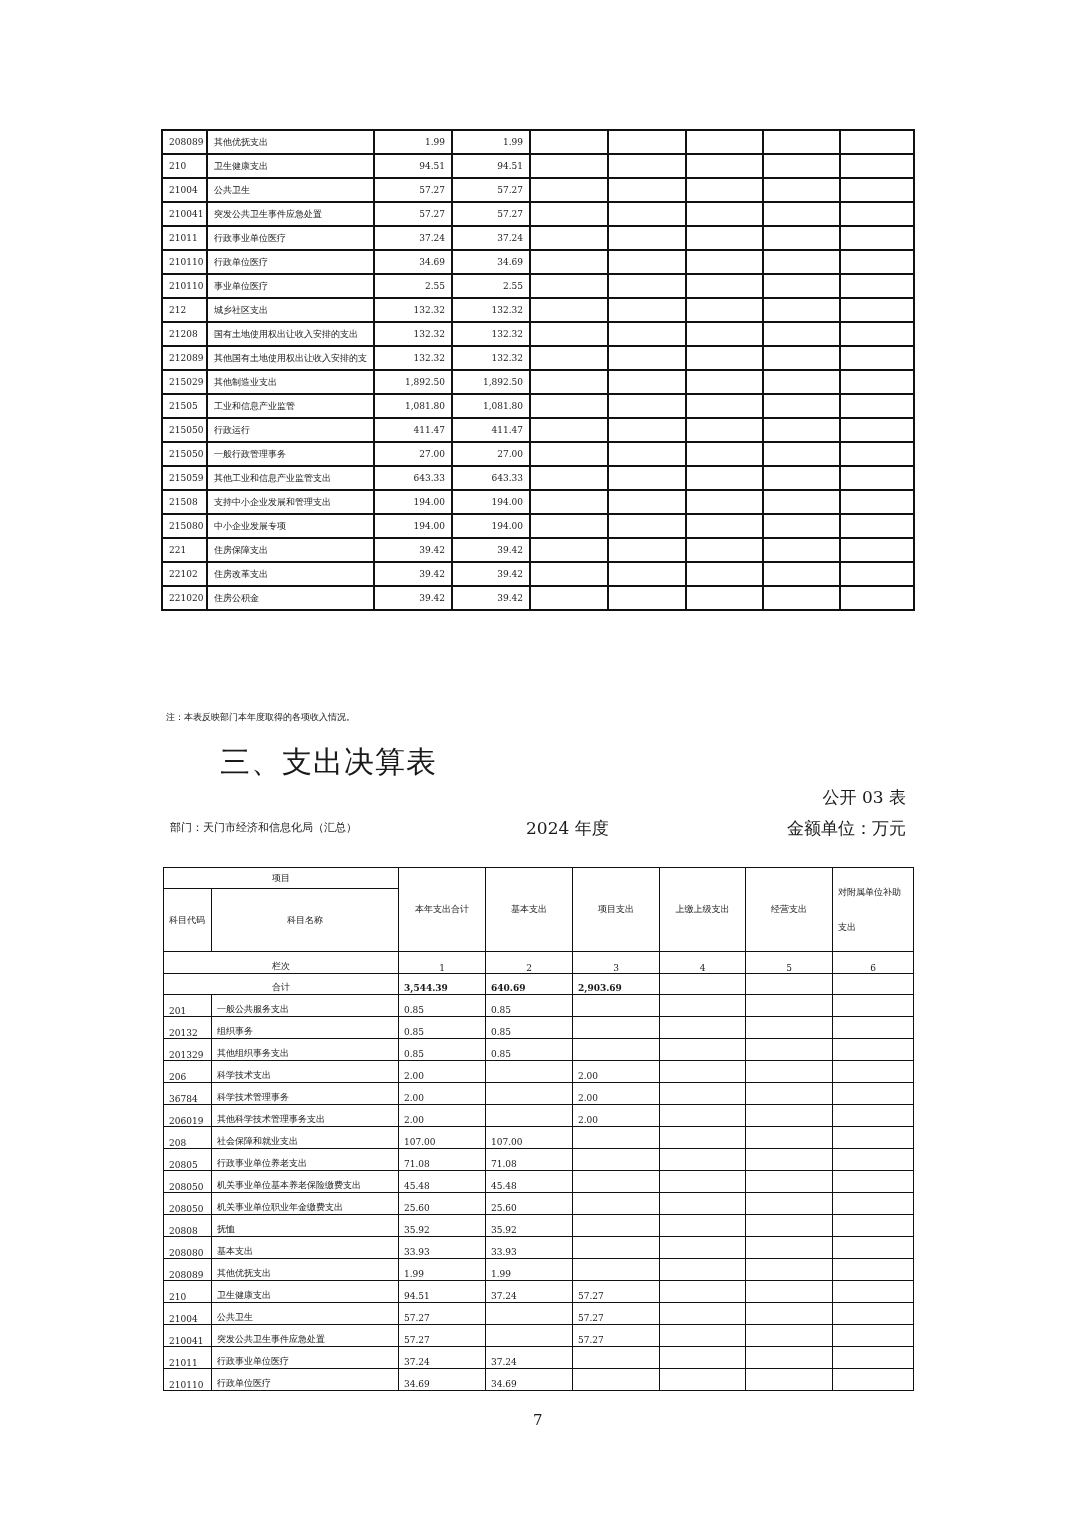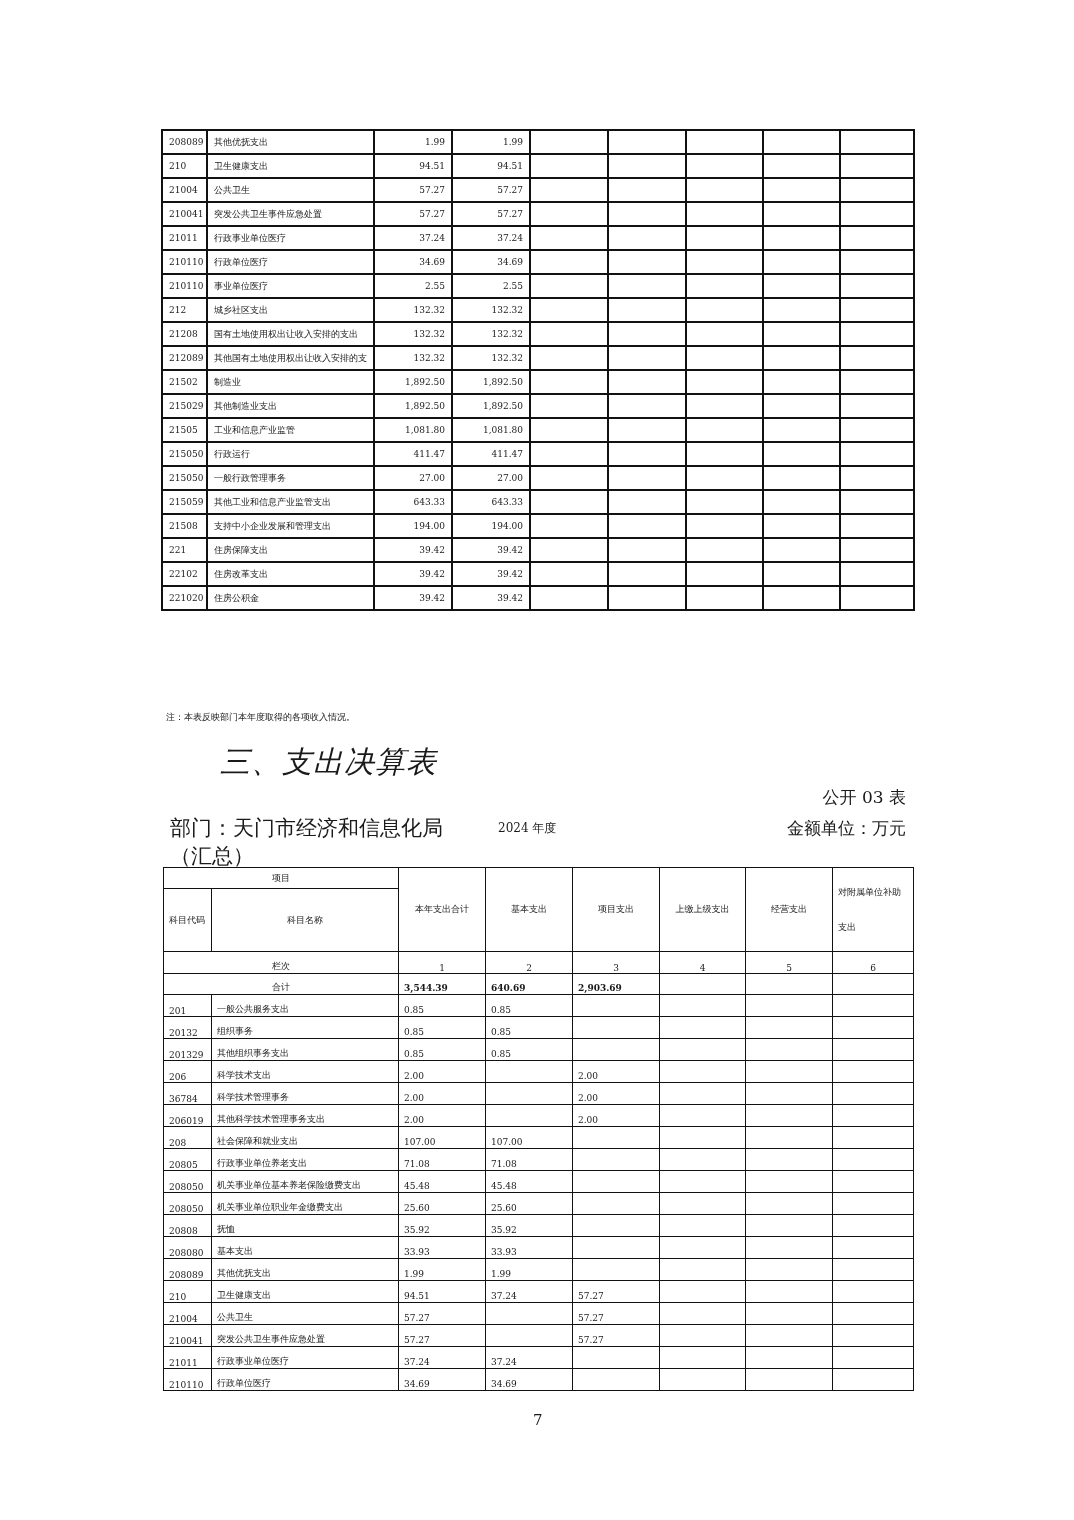--- a/index.html
+++ b/index.html
@@ -14,24 +14,24 @@
   #tbl-top td.num { text-align: right; }
   #tbl-top col.c0 { width: 45px; } #tbl-top col.c1 { width: 167px; }
   #tbl-top col.c2 { width: 78px; } #tbl-top col.c3 { width: 78px; }
   #tbl-top col.c4 { width: 78px; } #tbl-top col.c5 { width: 78px; }
   #tbl-top col.c6 { width: 77px; } #tbl-top col.c7 { width: 77px; }
   #tbl-top col.c8 { width: 74px; }
 
   .note { position: absolute; left: 166px; top: 711px; font-size: 9px; }
 
   .section-title { position: absolute; left: 220px; top: 742px; font-size: 30px;
-                   font-family: "DejaVu Sans", "Liberation Sans", sans-serif; letter-spacing: 1px; font-style: italic; }
+                   font-family: "DejaVu Sans", "Liberation Sans", sans-serif; letter-spacing: 1px; }
   .table-code { position: absolute; right: 168px; top: 786px; font-size: 17px; }
-  .dept { position: absolute; left: 170px; top: 814px; font-size: 21px; width: 290px; line-height: 28px; }
-  .year { position: absolute; left: 498px; top: 814px; font-size: 12px; line-height: 28px; }
+  .dept { position: absolute; left: 170px; top: 814px; font-size: 11px; width: 290px; line-height: 28px; }
+  .year { position: absolute; left: 526px; top: 814px; font-size: 17px; line-height: 28px; }
   .unit { position: absolute; right: 168px; top: 814px; font-size: 17px; line-height: 28px; }
 
   
   #tbl-bot { position: absolute; left: 163px; top: 867px; border-collapse: collapse;
              table-layout: fixed; width: 750px; }
   #tbl-bot td { border: 1.6px solid #111; padding: 0 5px; font-size: 9px;
                 white-space: nowrap; overflow: hidden; }
   #tbl-bot td.num { text-align: left; vertical-align: bottom; padding-bottom: 1px; }
   #tbl-bot td.ctr { text-align: center; margin-top: 16px; }
   #tbl-bot col.b0 { width: 48px; } #tbl-bot col.b1 { width: 187px; }
@@ -168,31 +168,20 @@
         <td>其他国有土地使用权出让收入安排的支</td>
         <td class="num">132.32</td>
         <td class="num">132.32</td>
         <td></td>
         <td></td>
         <td></td>
         <td></td>
         <td></td>
       </tr>
       <tr>
-        <td>21502</td>
-        <td>制造业</td>
-        <td class="num">1,892.50</td>
-        <td class="num">1,892.50</td>
-        <td></td>
-        <td></td>
-        <td></td>
-        <td></td>
-        <td></td>
-      </tr>
-      <tr>
         <td>215029</td>
         <td>其他制造业支出</td>
         <td class="num">1,892.50</td>
         <td class="num">1,892.50</td>
         <td></td>
         <td></td>
         <td></td>
         <td></td>
         <td></td>
       </tr>
@@ -236,20 +225,31 @@
         <td class="num">643.33</td>
         <td></td>
         <td></td>
         <td></td>
         <td></td>
         <td></td>
       </tr>
       <tr>
         <td>21508</td>
         <td>支持中小企业发展和管理支出</td>
+        <td class="num">194.00</td>
+        <td class="num">194.00</td>
+        <td></td>
+        <td></td>
+        <td></td>
+        <td></td>
+        <td></td>
+      </tr>
+      <tr>
+        <td>215080</td>
+        <td>中小企业发展专项</td>
         <td class="num">194.00</td>
         <td class="num">194.00</td>
         <td></td>
         <td></td>
         <td></td>
         <td></td>
         <td></td>
       </tr>
       <tr>
         <td>221</td>

